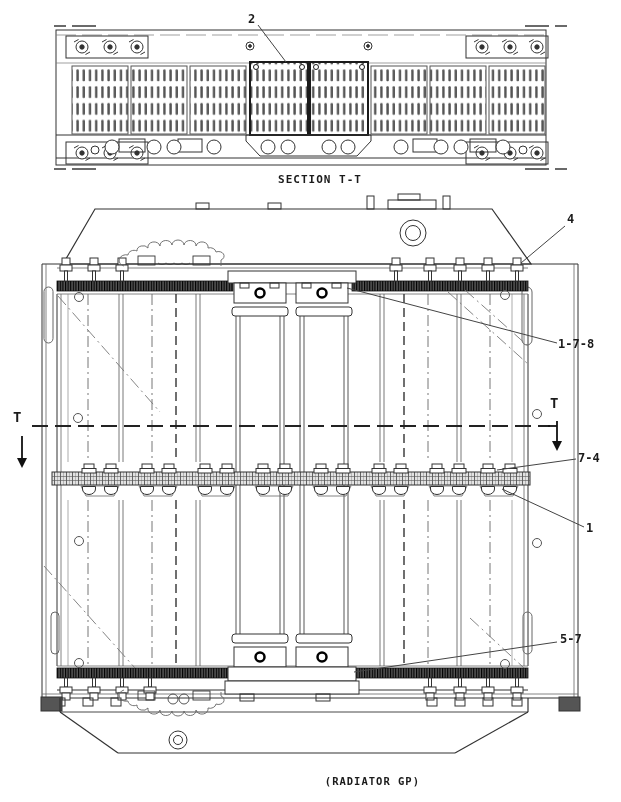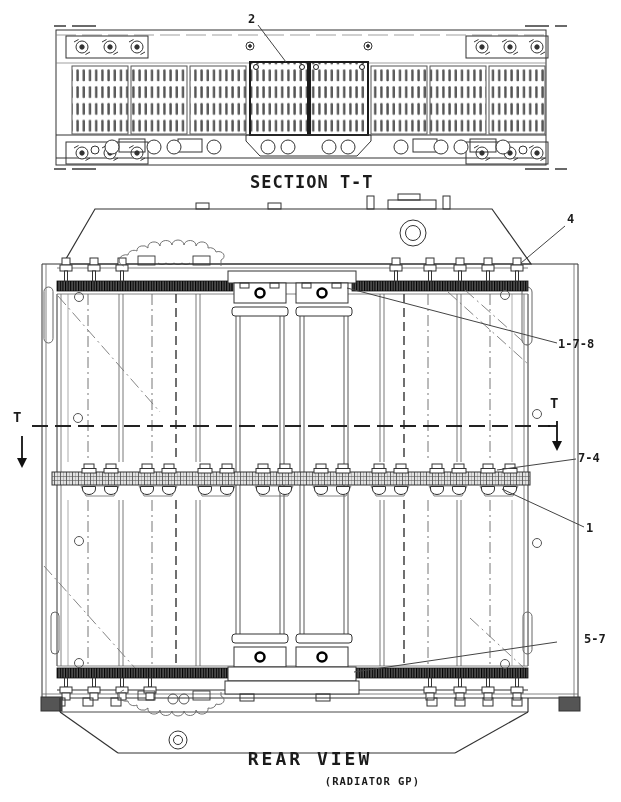--- a/index.html
+++ b/index.html
@@ -3,21 +3,21 @@
 <meta charset="utf-8">
 <style>
   html,body{margin:0;padding:0;background:#fff;}
   #stage{position:relative;width:621px;height:802px;background:#fff;overflow:hidden;
          font-family:"DejaVu Sans Mono",monospace;}
   svg{position:absolute;left:0;top:0;}
   .lbl{position:absolute;font-family:"DejaVu Sans Mono",monospace;font-weight:bold;
        color:#1b1b1b;white-space:pre;line-height:1;}
   .callout{font-size:12px;cursor:pointer;}
   .marker{font-size:14px;}
-  .title-sm{font-size:17px;letter-spacing:1px;text-align:left;width:140px;}
+  .title-sm{font-size:11px;letter-spacing:1px;text-align:center;width:140px;}
   .title-lg{font-size:18px;letter-spacing:3px;text-align:center;width:220px;}
   .title-sub{font-size:10.5px;letter-spacing:1px;text-align:right;width:220px;}
 </style>
 </head>
 <body>
 
 <div id="stage">
 
 <svg width="621" height="802" viewBox="0 0 621 802">
   <defs>
@@ -409,17 +409,16 @@
 </svg>
 
 <div class="lbl callout" style="left:248px;top:13px;">2</div>
 <div class="lbl title-sm" style="left:250px;top:174px;">SECTION T-T</div>
 <div class="lbl callout" style="left:567px;top:213px;">4</div>
 <div class="lbl callout" style="left:558px;top:338px;">1-7-8</div>
 <div class="lbl marker" style="left:13px;top:410px;">T</div>
 <div class="lbl marker" style="left:550px;top:396px;">T</div>
 <div class="lbl callout" style="left:578px;top:452px;">7-4</div>
 <div class="lbl callout" style="left:586px;top:522px;">1</div>
-<div class="lbl callout" style="left:560px;top:633px;margin-left:24px;">5-7</div>
-<div class="lbl title-lg" style="left:200px;top:750px;">REAR VIEW</div>
+<div class="lbl callout" style="left:560px;top:633px;">5-7</div>
 <div class="lbl title-sub" style="left:200px;top:776px;">(RADIATOR GP)</div>
 
 </div>
 
 </body></html>

